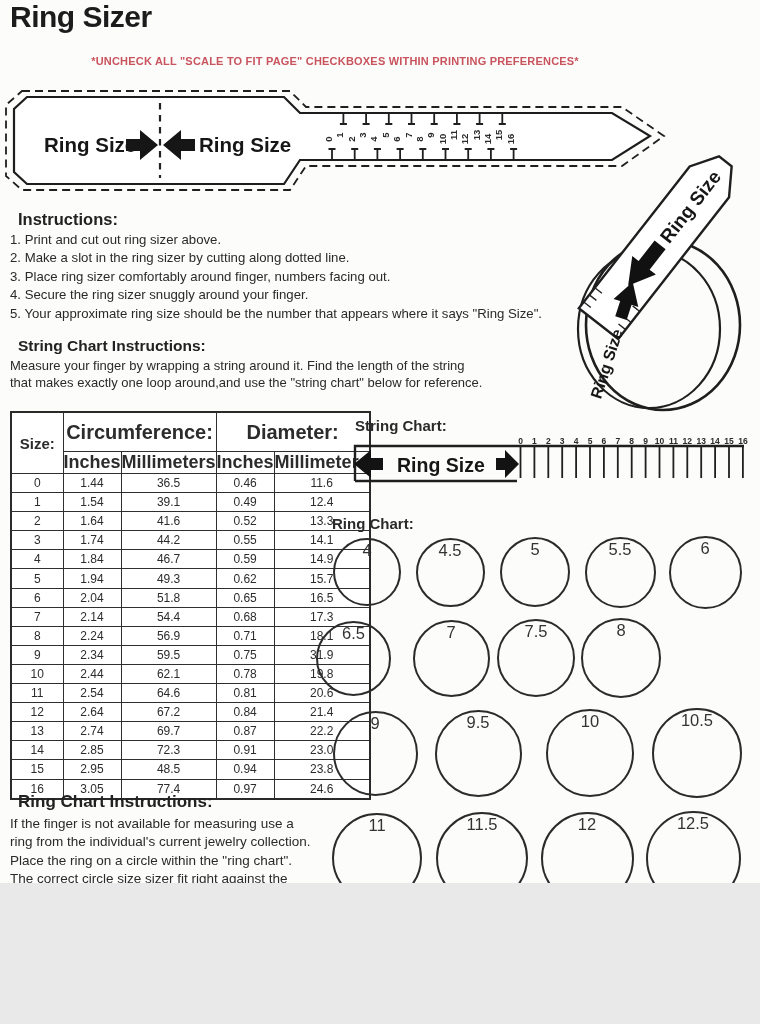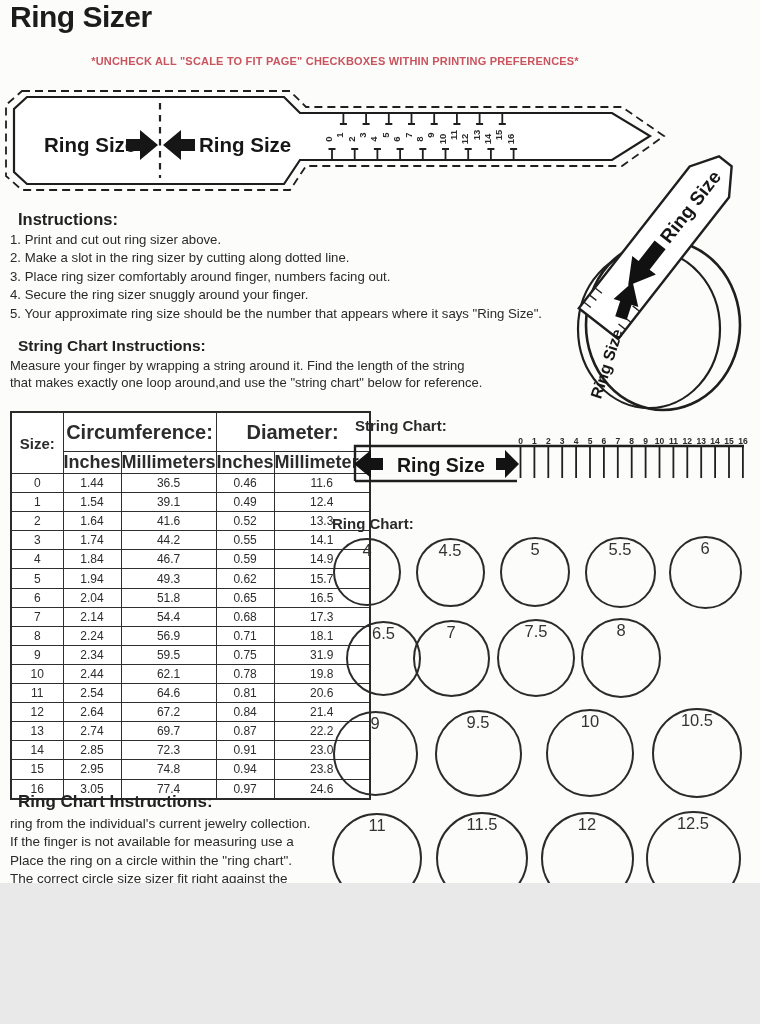--- a/index.html
+++ b/index.html
@@ -256,21 +256,21 @@
         <tr>
           <td>14</td>
           <td>2.85</td>
           <td>72.3</td>
           <td>0.91</td>
           <td>23.0</td>
         </tr>
         <tr>
           <td>15</td>
           <td>2.95</td>
-          <td>74.8</td>
+          <td>48.5</td>
           <td>0.94</td>
           <td>23.8</td>
         </tr>
         <tr>
           <td>16</td>
           <td>3.05</td>
           <td>77.4</td>
           <td>0.97</td>
           <td>24.6</td>
         </tr>
@@ -331,21 +331,21 @@
       </div>
       <div class="ring-circle" style="left: 500px; top: 537px; width: 70px; height: 70px;">
         <span class="ring-circle-label">5</span>
       </div>
       <div class="ring-circle" style="left: 584.5px; top: 536.5px; width: 71px; height: 71px;">
         <span class="ring-circle-label">5.5</span>
       </div>
       <div class="ring-circle" style="left: 668.5px; top: 535.5px; width: 73px; height: 73px;">
         <span class="ring-circle-label">6</span>
       </div>
-      <div class="ring-circle" style="left: 346px; top: 620.5px; width: 75px; height: 75px;">
+      <div class="ring-circle" style="left: 316px; top: 620.5px; width: 75px; height: 75px;">
         <span class="ring-circle-label">6.5</span>
       </div>
       <div class="ring-circle" style="left: 412.5px; top: 619.5px; width: 77px; height: 77px;">
         <span class="ring-circle-label">7</span>
       </div>
       <div class="ring-circle" style="left: 497px; top: 619px; width: 78px; height: 78px;">
         <span class="ring-circle-label">7.5</span>
       </div>
       <div class="ring-circle" style="left: 581px; top: 618px; width: 80px; height: 80px;">
         <span class="ring-circle-label">8</span>
@@ -381,21 +381,21 @@
         <span class="ring-circle-label">13.5</span>
       </div>
       <div class="ring-circle" style="left: 618.5px; top: 913.5px; width: 97px; height: 97px;">
         <span class="ring-circle-label">14</span>
       </div>
     </div>
 
   <div class="abs ring-instructions">
     <div class="sec-heading">Ring Chart Instructions:</div>
     <div>
+        <div class="tline">If the finger is not available for measuring use a</div>
         <div class="tline">ring from the individual's current jewelry collection.</div>
-        <div class="tline">If the finger is not available for measuring use a</div>
         <div class="tline">Place the ring on a circle within the "ring chart".</div>
         <div class="tline">The correct circle size sizer fit right against the</div>
         <div class="tline">inside edge of the ring.</div>
       </div>
   </div>
 
 </div>
 
 </body></html>

